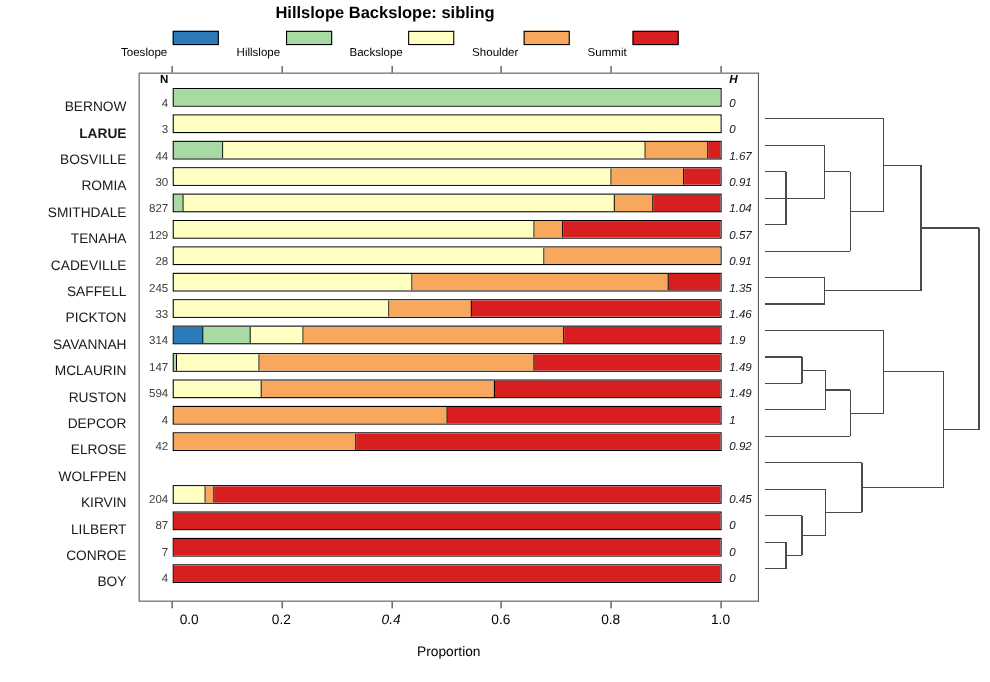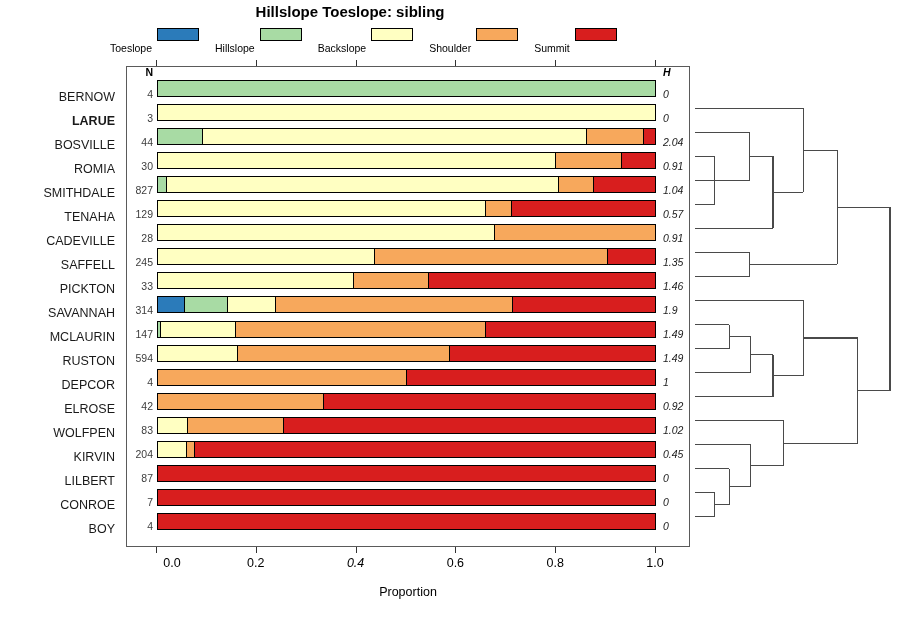--- a/index.html
+++ b/index.html
@@ -189,21 +189,21 @@
     width: 210px;
     height: 500px;
   }
   .dendro svg { display: block; }
 </style>
 </head>
 <body>
 
 <div id="root">
 
-  <div class="chart-title">Hillslope Toeslope: sibling</div>
+  <div class="chart-title">Hillslope Backslope: sibling</div>
 
   <div class="legend" id="legend">
       <div class="legend-item">
         <span class="legend-label">Toeslope</span>
         <span class="legend-swatch" style="background: rgb(43, 123, 186);"></span>
       </div>
       <div class="legend-item">
         <span class="legend-label">Hillslope</span>
         <span class="legend-swatch" style="background: rgb(168, 219, 164);"></span>
       </div>
@@ -260,21 +260,21 @@
           <div class="h-val">0</div>
         </div>
         <div class="row" style="top: 57.6px;">
           <div class="n-val">44</div>
           <div class="bar">
             <div class="seg" style="flex: 0 0 9.1%; background: rgb(168, 219, 164);"></div>
             <div class="seg" style="flex: 0 0 77.3%; background: rgb(255, 255, 194);"></div>
             <div class="seg" style="flex: 0 0 11.4%; background: rgb(247, 168, 92);"></div>
             <div class="seg" style="flex: 0 0 2.2%; background: rgb(216, 30, 30);"></div>
           </div>
-          <div class="h-val">2.04</div>
+          <div class="h-val">1.67</div>
         </div>
         <div class="row" style="top: 81.65px;">
           <div class="n-val">30</div>
           <div class="bar">
             <div class="seg" style="flex: 0 0 80%; background: rgb(255, 255, 194);"></div>
             <div class="seg" style="flex: 0 0 13.3%; background: rgb(247, 168, 92);"></div>
             <div class="seg" style="flex: 0 0 6.7%; background: rgb(216, 30, 30);"></div>
           </div>
           <div class="h-val">0.91</div>
         </div>
@@ -361,29 +361,20 @@
           </div>
           <div class="h-val">1</div>
         </div>
         <div class="row" style="top: 322.15px;">
           <div class="n-val">42</div>
           <div class="bar">
             <div class="seg" style="flex: 0 0 33.3%; background: rgb(247, 168, 92);"></div>
             <div class="seg" style="flex: 0 0 66.7%; background: rgb(216, 30, 30);"></div>
           </div>
           <div class="h-val">0.92</div>
-        </div>
-        <div class="row" style="top: 346.2px;">
-          <div class="n-val">83</div>
-          <div class="bar">
-            <div class="seg" style="flex: 0 0 6%; background: rgb(255, 255, 194);"></div>
-            <div class="seg" style="flex: 0 0 19.3%; background: rgb(247, 168, 92);"></div>
-            <div class="seg" style="flex: 0 0 74.7%; background: rgb(216, 30, 30);"></div>
-          </div>
-          <div class="h-val">1.02</div>
         </div>
         <div class="row" style="top: 370.25px;">
           <div class="n-val">204</div>
           <div class="bar">
             <div class="seg" style="flex: 0 0 5.9%; background: rgb(255, 255, 194);"></div>
             <div class="seg" style="flex: 0 0 1.5%; background: rgb(247, 168, 92);"></div>
             <div class="seg" style="flex: 0 0 92.6%; background: rgb(216, 30, 30);"></div>
           </div>
           <div class="h-val">0.45</div>
         </div>

